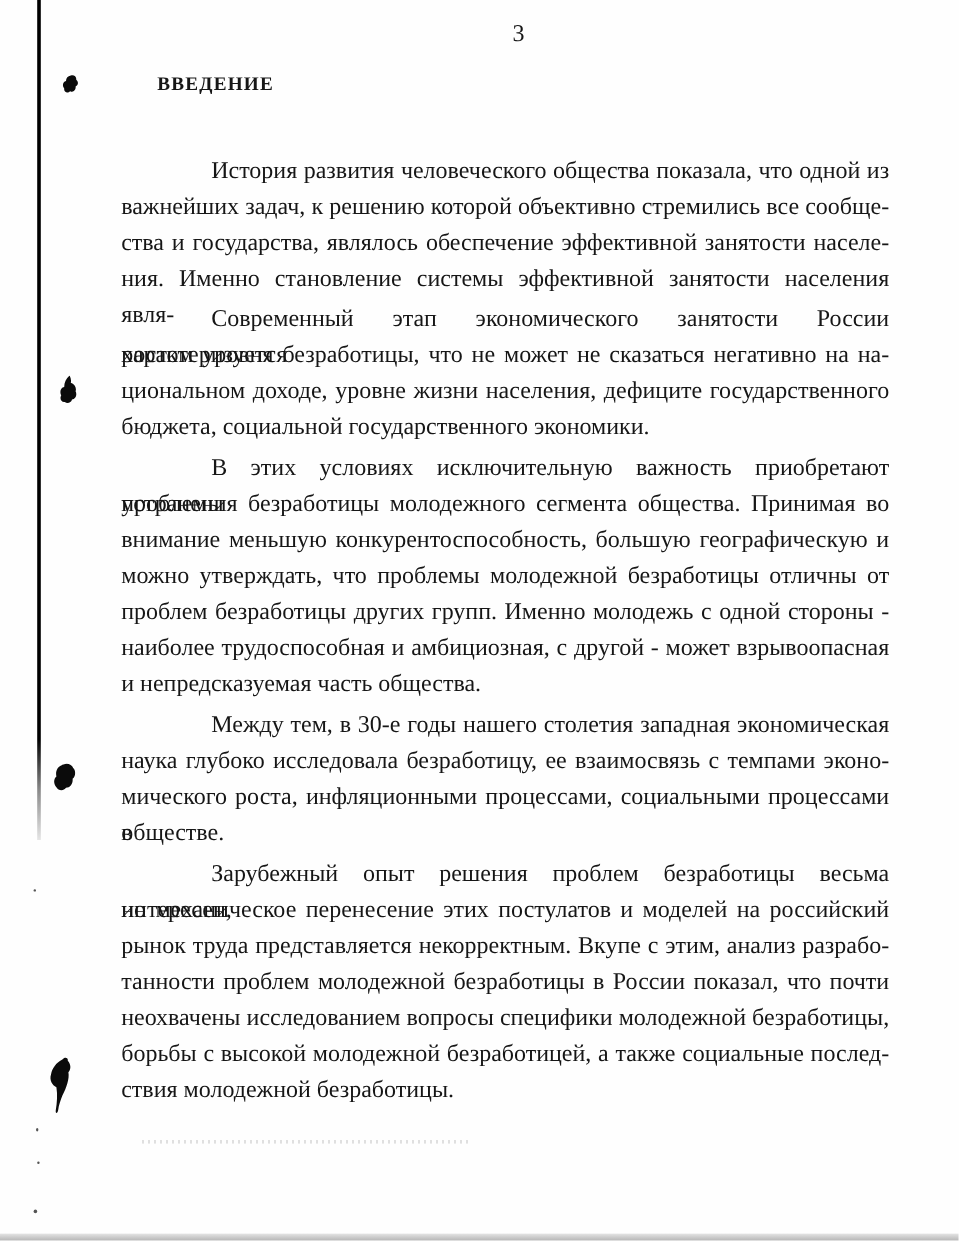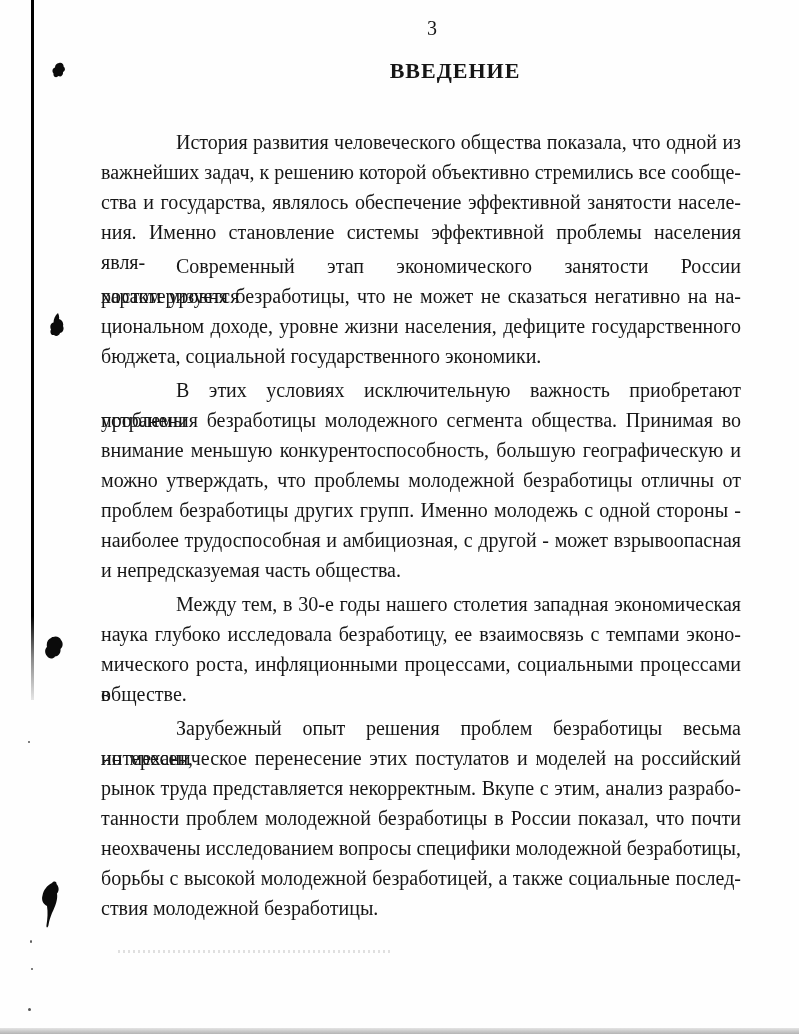--- a/index.html
+++ b/index.html
@@ -17,23 +17,22 @@
   .page-number {
     position: absolute;
     top: 16px; left: 65px; width: 734px;
     text-align: center;
     font-size: 20px;
     line-height: 24px;
   }
   .doc-heading {
     position: absolute;
     top: 58px; left: 131px; width: 648px;
-    text-align: center;
     font-weight: bold;
-    font-size: 22px;
+    font-size: 16px;
     line-height: 26px;
     letter-spacing: 1px;
   }
 
   
   .body-text {
     position: absolute;
     top: 123px; left: 97px; width: 648px;
     font-size: 20px;
   }
@@ -112,21 +111,21 @@
   <div class="scan-edge-shadow"></div>
 
   <div class="page-number">3</div>
   <div class="doc-heading">ВВЕДЕНИЕ</div>
 
   <div class="body-text">
     <div class="paragraph">
         <div class="line para-first">История развития человеческого общества показала, что одной из</div>
         <div class="line">важнейших задач, к решению которой объективно стремились все сообще-</div>
         <div class="line">ства и государства, являлось обеспечение эффективной занятости населе-</div>
-        <div class="line">ния. Именно становление системы эффективной проблемы населения явля-</div>
+        <div class="line">ния. Именно становление системы эффективной занятости населения явля-</div>
       </div>
     <div class="paragraph">
         <div class="line para-first">Современный этап экономического занятости России характеризуется</div>
         <div class="line">ростом уровня безработицы, что не может не сказаться негативно на на-</div>
         <div class="line">циональном доходе, уровне жизни населения, дефиците государственного</div>
         <div class="line para-last">бюджета, социальной государственного экономики.</div>
       </div>
     <div class="paragraph">
         <div class="line para-first">В этих условиях исключительную важность приобретают проблемы</div>
         <div class="line">устранения безработицы молодежного сегмента общества. Принимая во</div>

